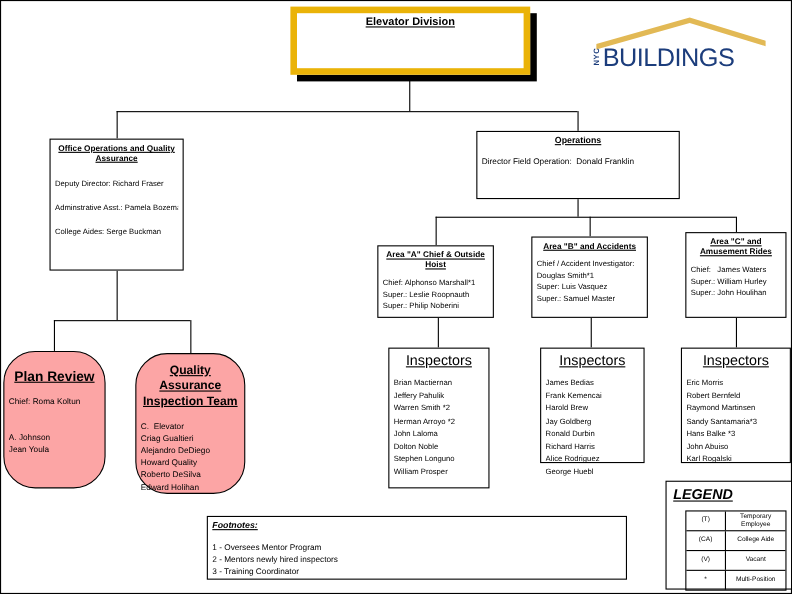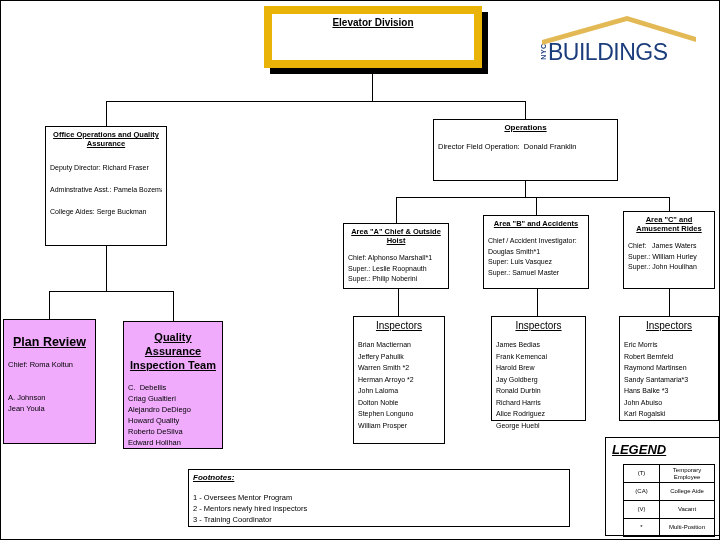--- a/index.html
+++ b/index.html
@@ -5,27 +5,27 @@
   html,body{margin:0;padding:0;background:#fff;}
   .page{
     position:relative;width:720px;height:540px;background:#fff;
     font-family:"Liberation Sans",sans-serif;color:#000;
     border:1px solid #000;box-sizing:border-box;overflow:hidden;
   }
   .box{position:absolute;background:#fff;border:1px solid #000;box-sizing:border-box;padding:3px 4px;}
   .title{font-weight:bold;text-decoration:underline;text-align:center;}
   .line{white-space:pre;overflow:hidden;}
   .line:empty::before{content:"\00a0";}
-  .yellow{background:#f0abfc;}
+  .yellow{background:#fca5a5;border-radius:29px;}
   .hline,.vline{position:absolute;background:#000;}
   .hline{height:1px;}
   .vline{width:1px;}
 
   
-  .topbox{left:263px;top:5px;width:218px;height:62px;border:8px solid #eab308;box-shadow:6px 6px 0 0 #000;}
+  .topbox{left:263px;top:5px;width:218px;height:62px;border:6px solid #eab308;box-shadow:6px 6px 0 0 #000;}
   .topbox .title{font-size:10px;margin-bottom:8px;}
   .topbox .line{font-size:9px;line-height:13px;}
 
   
   .logo{position:absolute;left:535px;top:14px;width:170px;height:52px;}
   .logo svg{position:absolute;left:6px;top:0;}
   .logo .nyc{position:absolute;left:-1px;top:33px;font-size:7px;font-weight:bold;color:#1C3D7C;transform:rotate(-90deg);letter-spacing:0.5px;}
   .logo .buildings{position:absolute;left:12px;top:24px;font-size:23px;font-weight:normal;color:#1C3D7C;letter-spacing:-0.5px;}
 
   
@@ -42,21 +42,21 @@
   .areaA{left:342px;top:222px;width:106px;height:66px;}
   .areaB{left:482px;top:214px;width:106px;height:74px;}
   .areaC{left:622px;top:210px;width:92px;height:78px;}
   .areaA .title,.areaB .title,.areaC .title{font-size:7.5px;margin-bottom:8px;}
   .areaA .line,.areaB .line,.areaC .line{font-size:7px;line-height:10.5px;}
 
   
   .inspA{left:352px;top:315px;width:92px;height:128px;}
   .inspB{left:490px;top:315px;width:95px;height:105px;}
   .inspC{left:618px;top:315px;width:100px;height:105px;}
-  .insp-title{font-weight:normal;text-decoration:underline;text-align:center;font-size:10px;margin-bottom:8px;}
+  .insp-title{font-weight:normal;text-decoration:underline;text-align:center;font-size:13px;margin-bottom:8px;}
   .inspA .line,.inspB .line,.inspC .line{font-size:7px;line-height:11.5px;}
 
   
   .planreview{left:2px;top:318px;width:93px;height:125px;}
   .planreview .title{font-size:12.5px;margin-top:12px;margin-bottom:10px;}
   .planreview .line{font-size:7.5px;line-height:11px;}
   .qateam{left:122px;top:320px;width:100px;height:128px;}
   .qateam .title{font-size:11px;margin-top:5px;margin-bottom:10px;line-height:14px;}
   .qateam .line{font-size:7.5px;line-height:11px;}
 
@@ -198,21 +198,21 @@
         <div class="line">Chief: Roma Koltun</div>
         <div class="line"></div>
         <div class="line"></div>
         <div class="line">A. Johnson</div>
         <div class="line">Jean Youla</div>
       </div>
   </div>
   <div class="box yellow qateam">
     <div class="title">Quality Assurance Inspection Team</div>
     <div>
-        <div class="line">C.  Debellis</div>
+        <div class="line">C.  Elevator</div>
         <div class="line">Criag Gualtieri</div>
         <div class="line">Alejandro DeDiego</div>
         <div class="line">Howard Quality</div>
         <div class="line">Roberto DeSilva</div>
         <div class="line">Edward Holihan</div>
       </div>
   </div>
 
   <div class="box footnotes">
     <div class="ftitle">Footnotes:</div>

